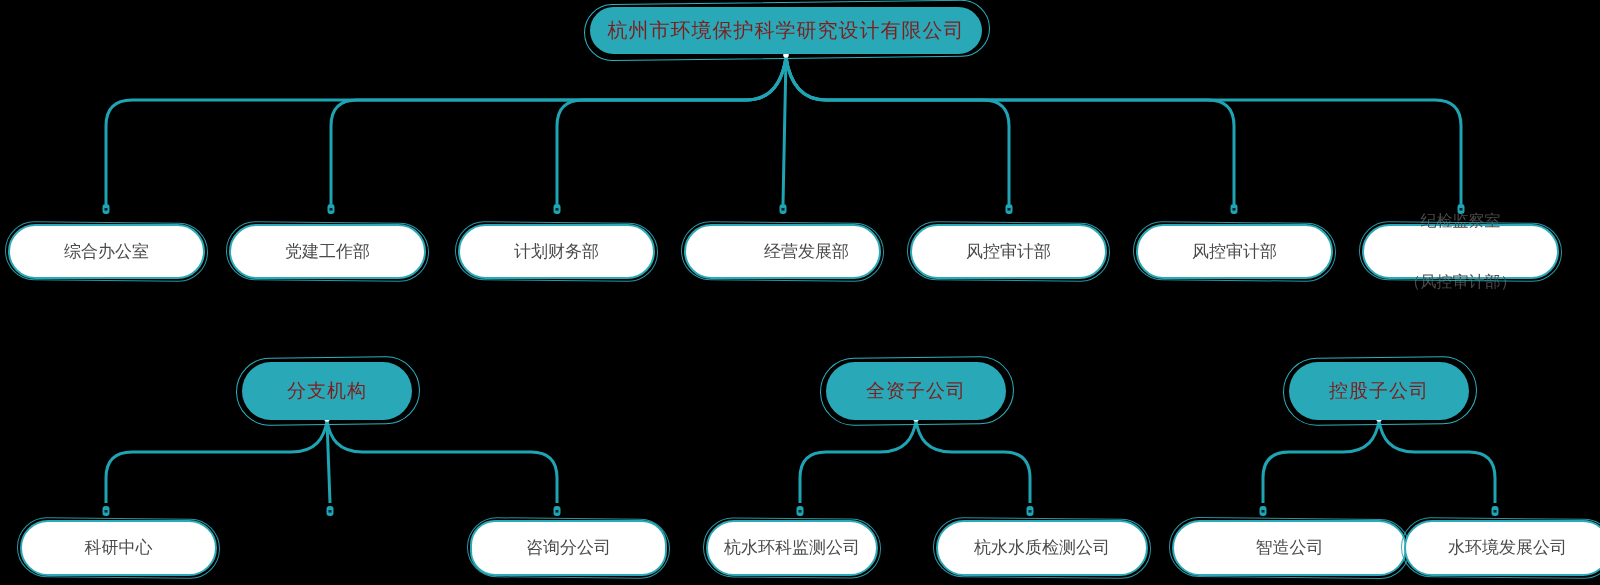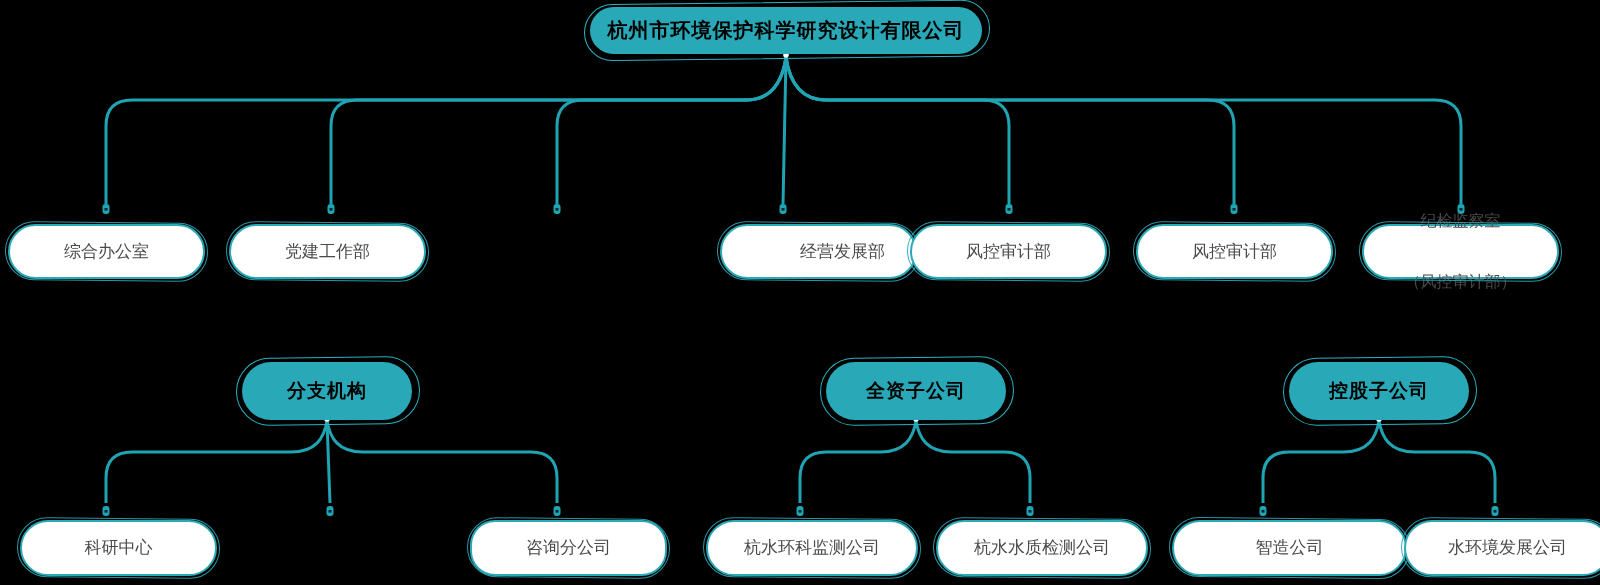--- a/index.html
+++ b/index.html
@@ -8,36 +8,36 @@
     font-family:"Liberation Sans","DejaVu Sans",sans-serif;
   }
   svg.wires{position:absolute;left:0;top:0;width:1600px;height:585px;}
   .pill{
     position:absolute;display:flex;flex-direction:column;align-items:center;justify-content:center;
     border-radius:999px;box-sizing:border-box;text-align:center;line-height:1.25;
   }
   .pill::before{
     content:"";position:absolute;border-radius:999px;pointer-events:none;
   }
-  .pill.teal{background:#29a9b7;color:#000000;font-weight:bold;letter-spacing:1px;}
+  .pill.teal{background:#29a9b7;color:#7f1d1d;font-weight:normal;letter-spacing:1px;}
   .pill.teal::before{inset:-5px -7px;border:1.6px solid #2ab2c0;transform:rotate(-0.7deg) translate(1px,0);}
   .pill.white{background:#ffffff;border:2.5px solid #2aa9b7;color:#4a4a4a;}
   .pill.white::before{inset:-4px -5px;border:1.5px solid #2aa9b7;transform:rotate(0.6deg);opacity:.9;}
   .root-node{left:590px;top:7px;width:392px;height:47px;font-size:20px;}
   .hdr{top:362px;height:58px;font-size:19px;}
   .hdr-0{left:242px;width:170px;}
   .hdr-1{left:826px;width:180px;}
   .hdr-2{left:1289px;width:180px;}
   .dept,.leaf{font-size:17px;}
   .dept{top:224px;height:55px;width:197px;}
-  .d0{left:8px;} .d1{left:229px;} .d2{left:458px;} .d3{left:720px;padding-left:48px;}
+  .d0{left:8px;} .d1{left:229px;} .d2{left:458px;} .d3{left:684px;padding-left:48px;}
   .d4{left:910px;} .d5{left:1136px;} .d6{left:1362px;font-size:16px;gap:41px;}
   .leaf{top:520px;height:56px;margin-left:12px;}
   .l0{left:8px;width:197px;} .l1{left:232px;width:197px;} .l2{left:458px;width:197px;border-radius:25px;}
-  .l3{left:694px;width:212px;} .l4{left:924px;width:212px;}
+  .l3{left:694px;width:172px;} .l4{left:924px;width:212px;}
   .l5{left:1160px;width:235px;} .l6{left:1392px;width:207px;}
 </style>
 </head>
 <body>
 
 <div class="stage">
 
   <svg class="wires" viewBox="0 0 1600 585">
     <g stroke="#1fa4b4" stroke-width="3" fill="none">
       <path d="M786 57 C783 78 774 100 746 100 H132 Q106 100 106 126 V204"></path>
@@ -126,20 +126,23 @@
   <div class="pill teal root-node">
     <span>杭州市环境保护科学研究设计有限公司</span>
   </div>
 
   <div class="pill white dept d0">
     <span>综合办公室</span>
   </div>
   <div class="pill white dept d1">
     <span>党建工作部</span>
   </div>
+  <div class="pill white dept d2">
+    <span>计划财务部</span>
+  </div>
   <div class="pill white dept d3">
     <span>经营发展部</span>
   </div>
   <div class="pill white dept d4">
     <span>风控审计部</span>
   </div>
   <div class="pill white dept d5">
     <span>风控审计部</span>
   </div>
   <div class="pill white dept d6">

